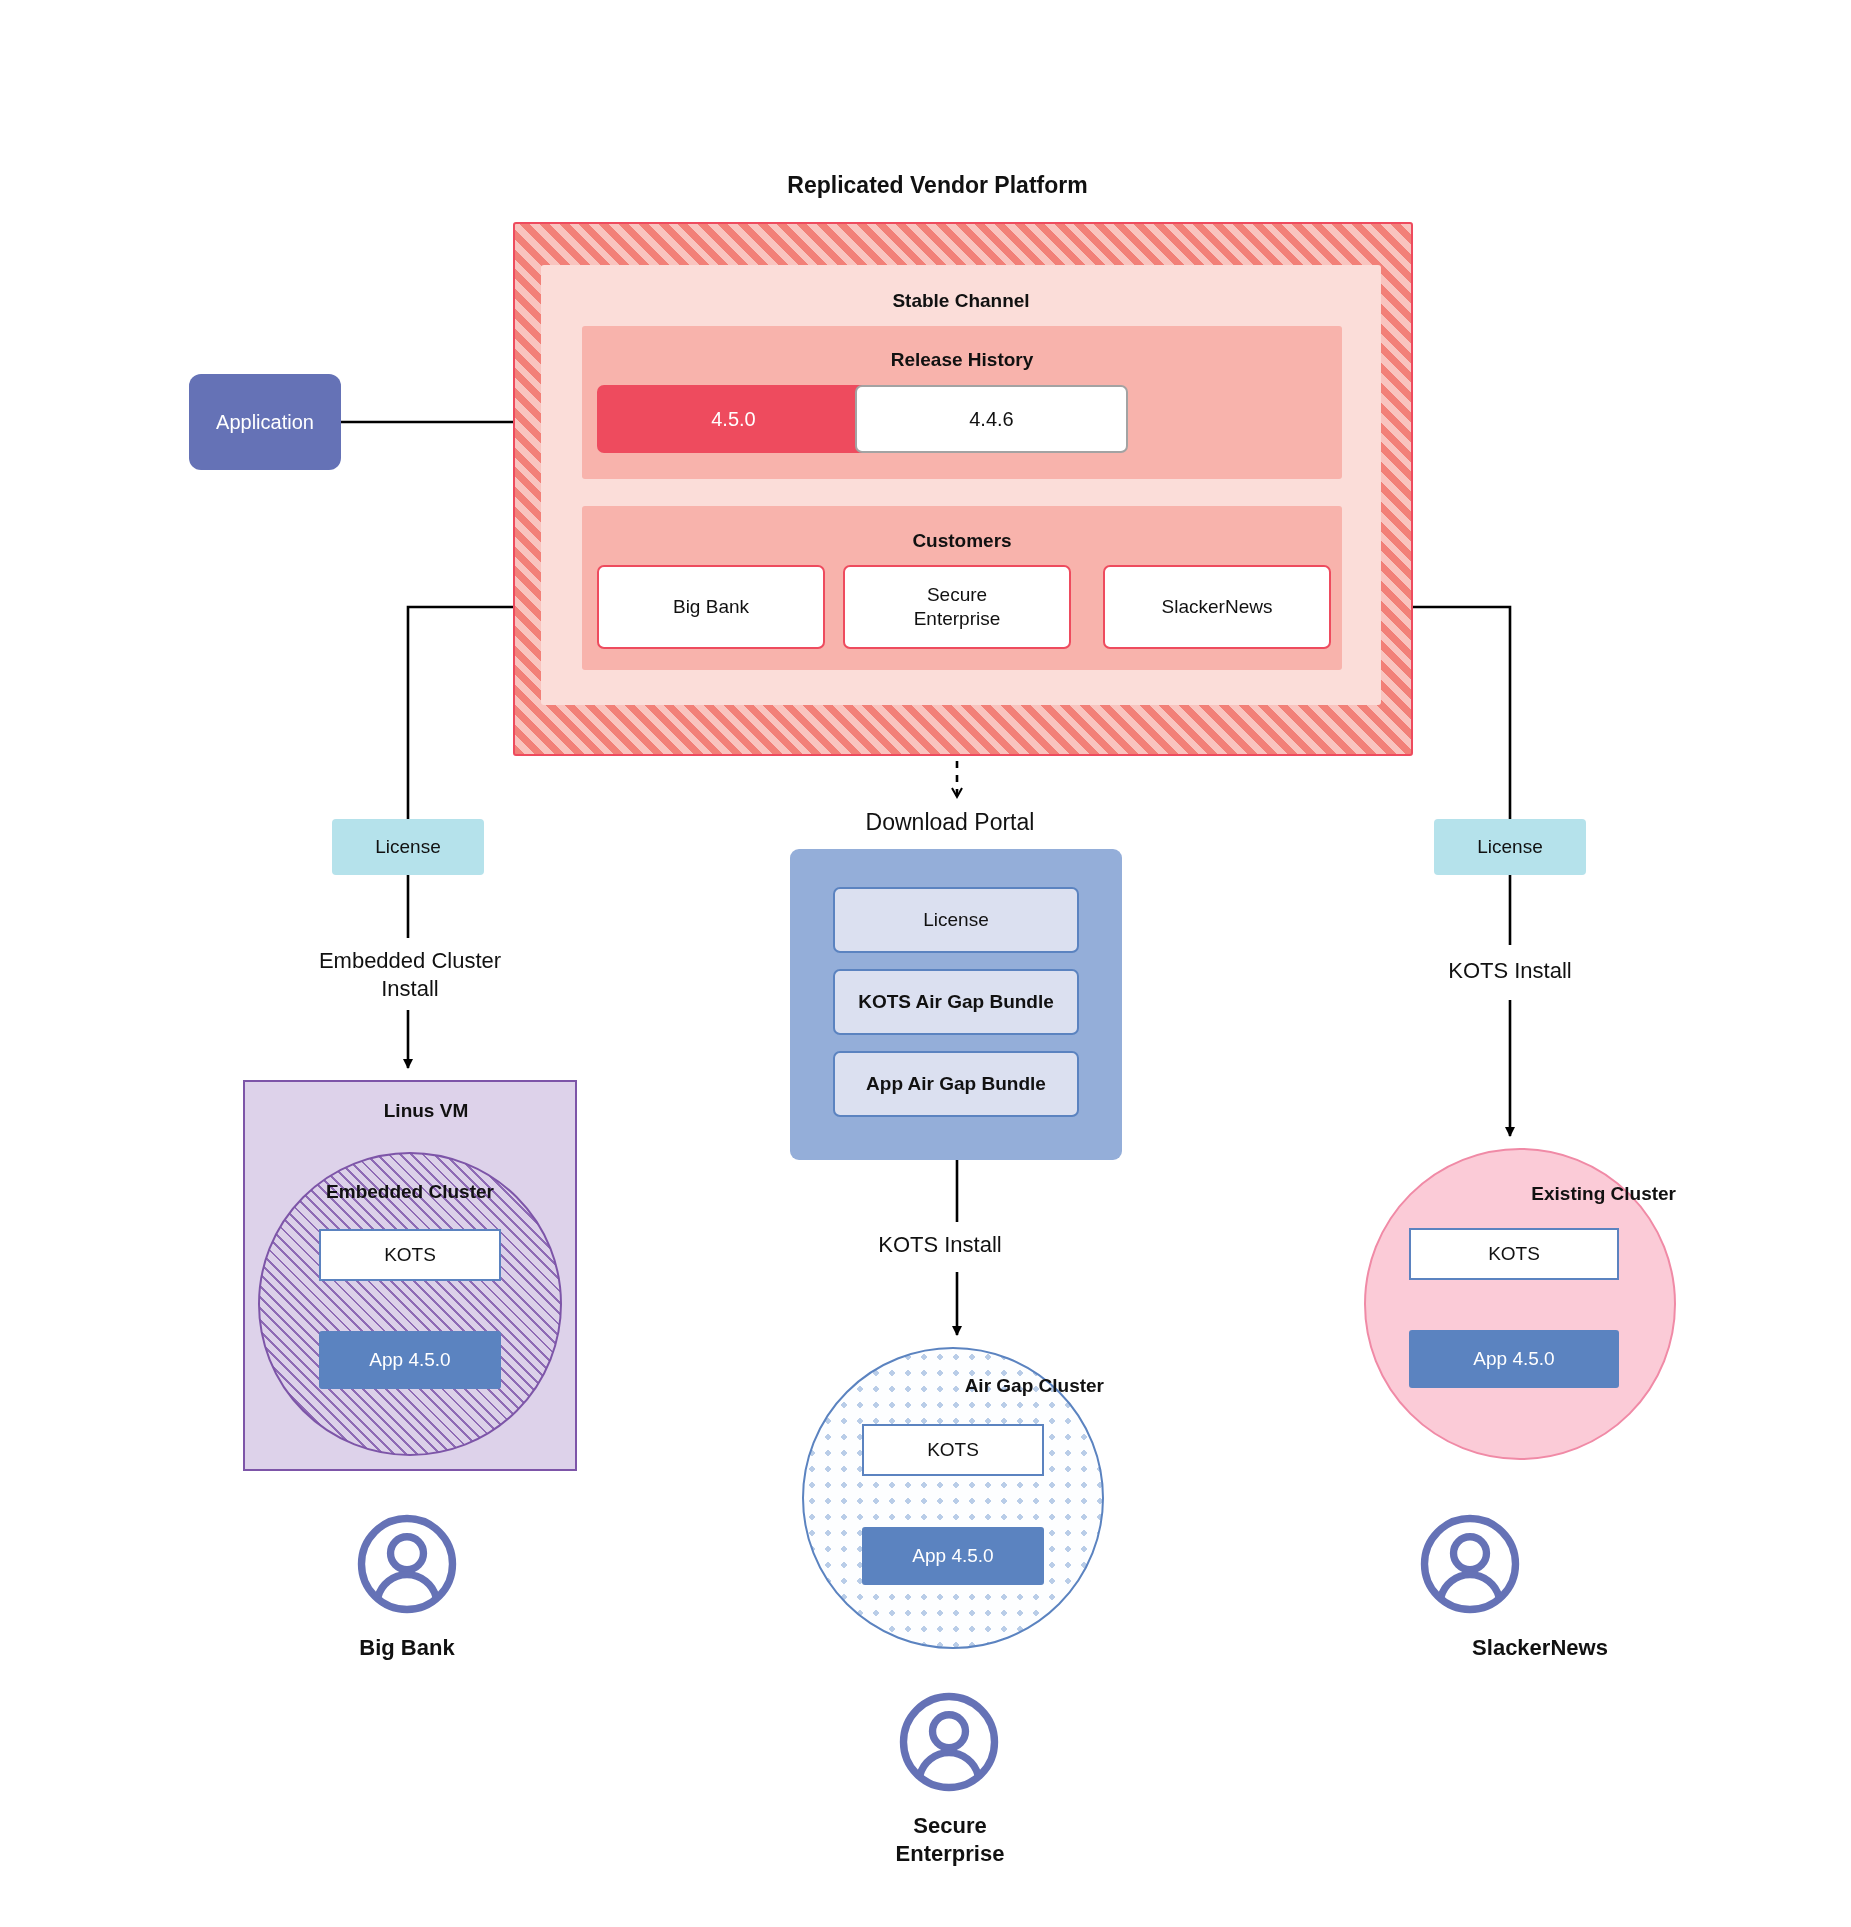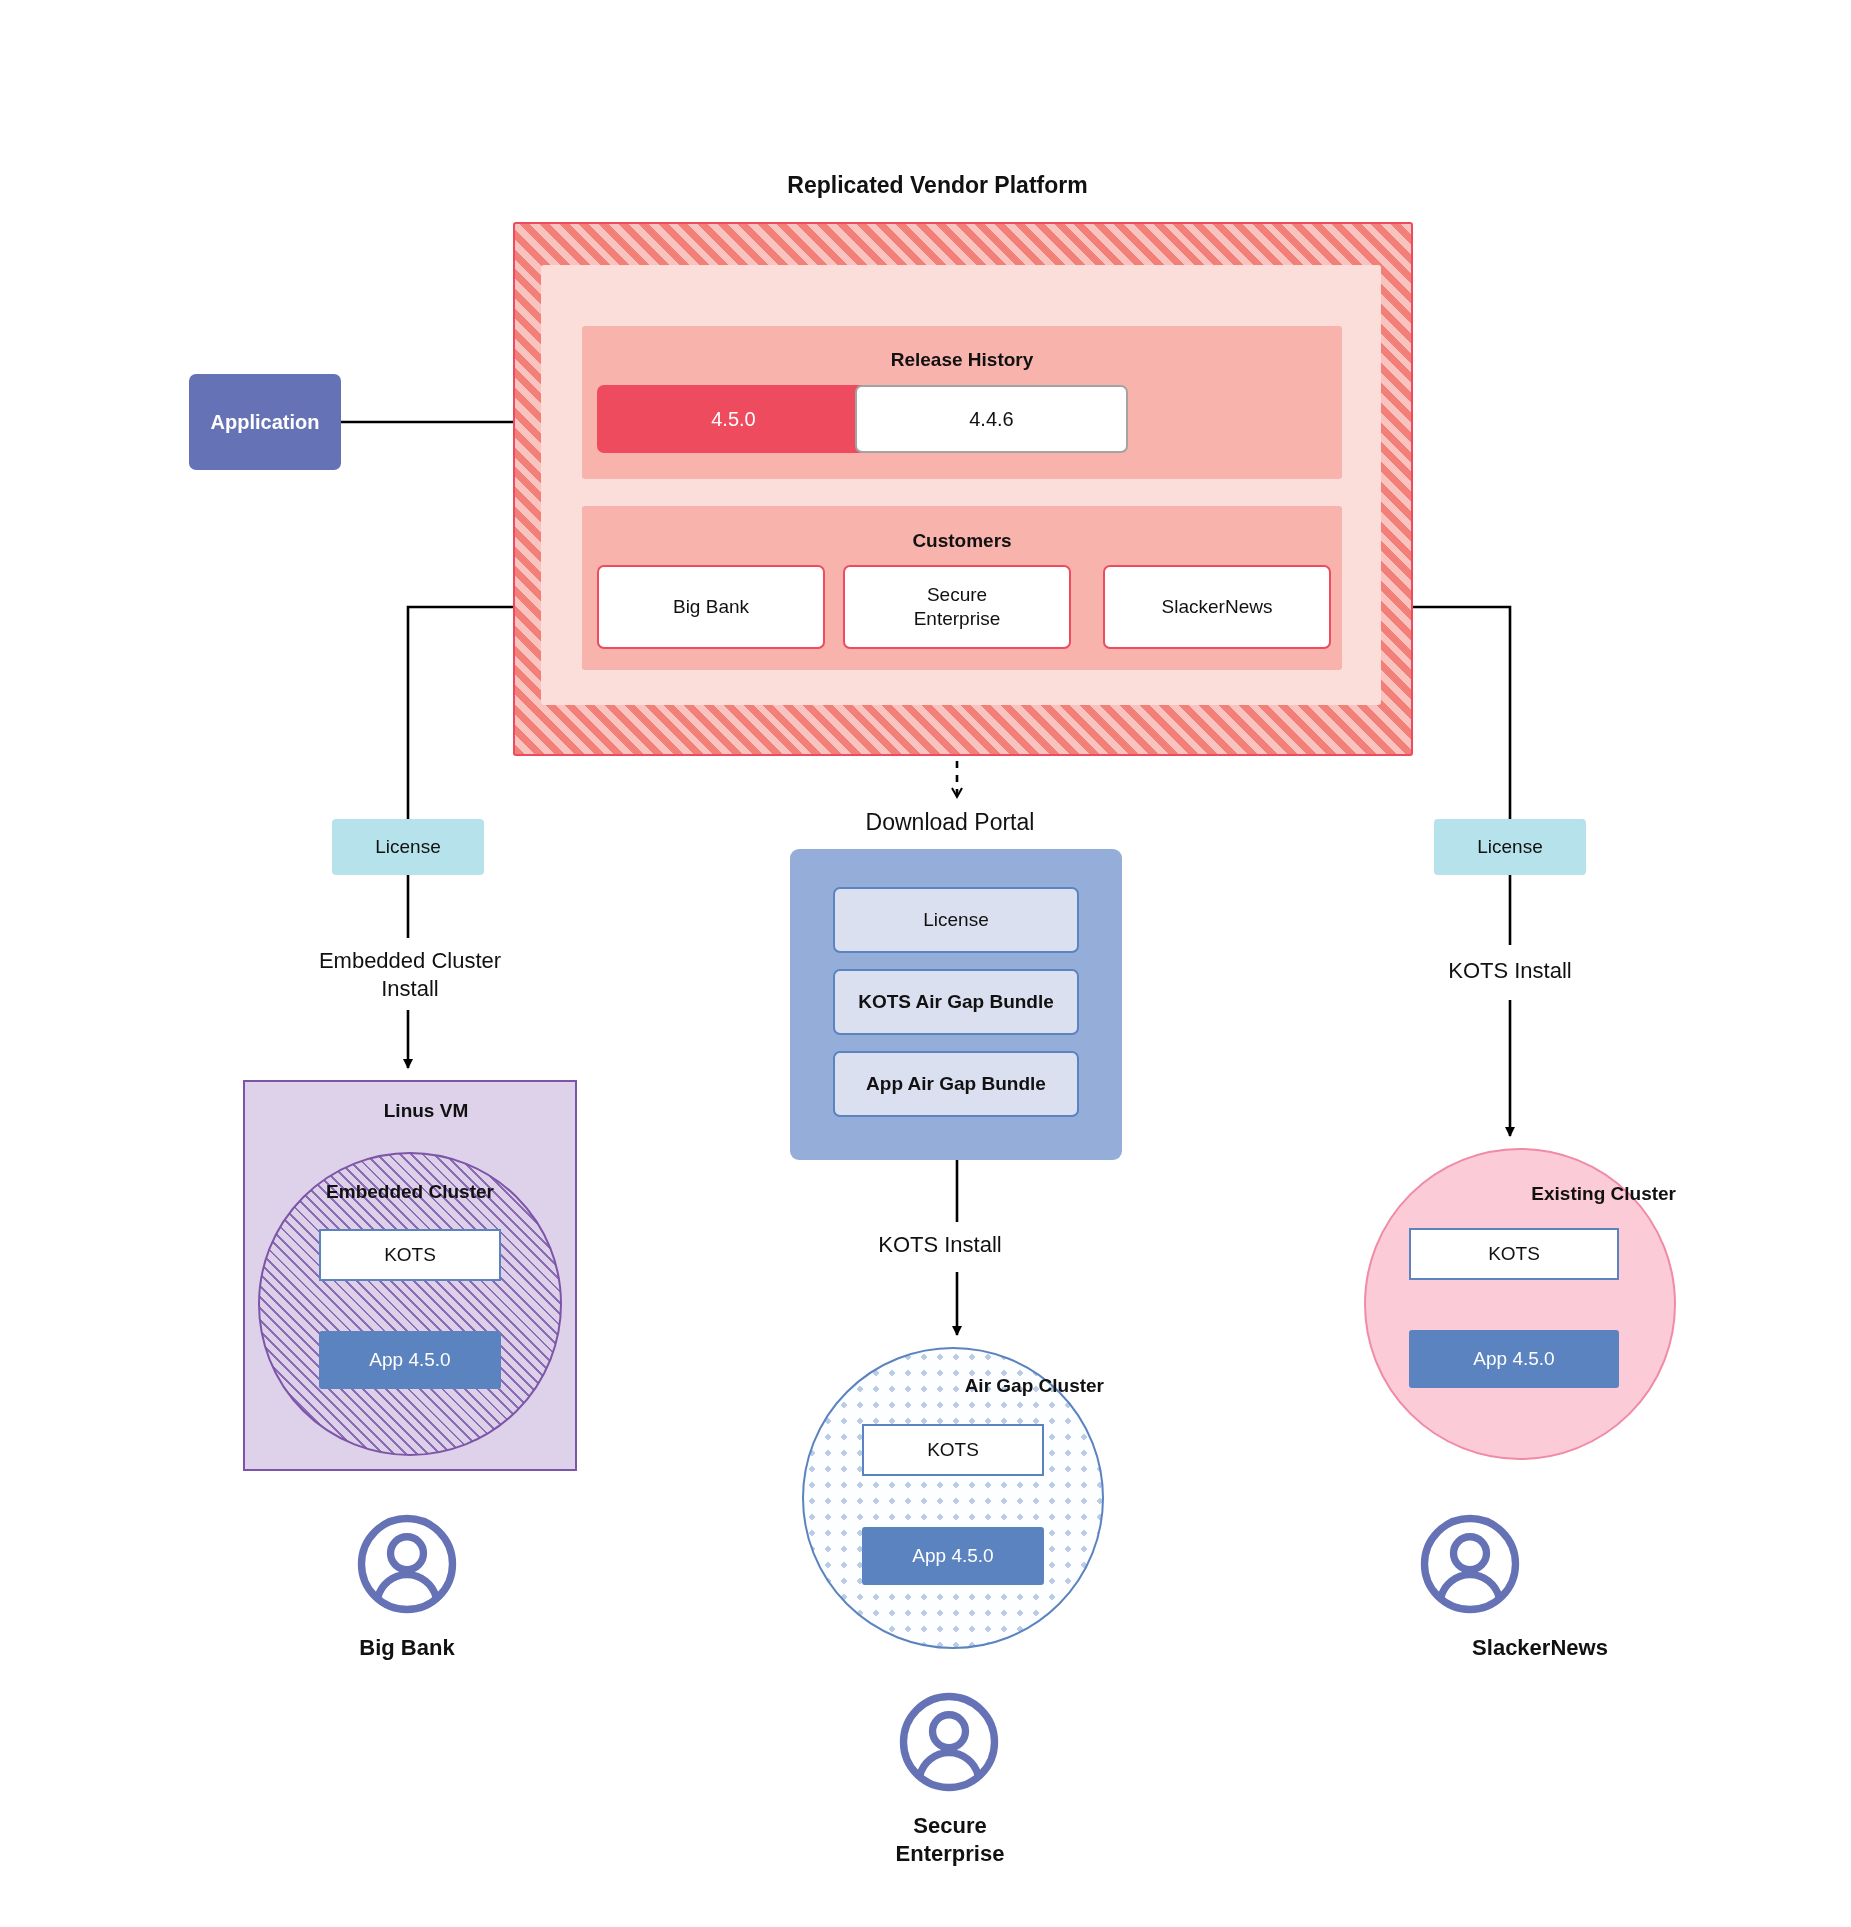--- a/index.html
+++ b/index.html
@@ -67,21 +67,21 @@
     background:#ffffff;border:2px solid #EE4B5E;color:#111;font-size:19px;
     line-height:1.25;
   }
   #customer-0{left:597px;}
   #customer-1{left:843px;}
   #customer-2{left:1103px;}
 
   
   #application-box{
     left:189px;top:374px;width:152px;height:96px;
-    background:#6572B6;border-radius:7px;color:#fff;font-size:20px;font-weight:bold;
+    background:#6572B6;border-radius:12px;color:#fff;font-size:20px;
   }
 
   
   .license-chip{
     width:152px;height:56px;border-radius:4px;
     background:#B5E2EB;color:#111;font-size:19px;
   }
   #license-left{left:332px;top:819px;}
   #license-right{left:1434px;top:819px;}
 
@@ -226,20 +226,21 @@
 
     <path d="M410,1283 L410,1322" stroke="#000" stroke-width="2.4" fill="none" stroke-dasharray="6 6" marker-end="url(#arrowOpen)"></path>
     <path d="M953,1478 L953,1518" stroke="#000" stroke-width="2.4" fill="none" stroke-dasharray="6 6" marker-end="url(#arrowOpen)"></path>
     <path d="M1514,1282 L1514,1321" stroke="#000" stroke-width="2.4" fill="none" stroke-dasharray="6 6" marker-end="url(#arrowOpen)"></path>
   </svg>
 
   <div class="abs" id="platform-title">Replicated Vendor Platform</div>
 
   <div class="abs" id="vendor-platform"></div>
   <div class="abs" id="stable-channel"></div>
+  <div class="abs" id="stable-channel-label">Stable Channel</div>
 
   <div class="abs" id="release-history"></div>
   <div class="abs" id="release-history-label">Release History</div>
 
   <div class="abs ctr release-box" id="release-0">4.5.0</div>
   <div class="abs ctr release-box" id="release-1">4.4.6</div>
 
   <div class="abs" id="customers-band"></div>
   <div class="abs" id="customers-label">Customers</div>
 

